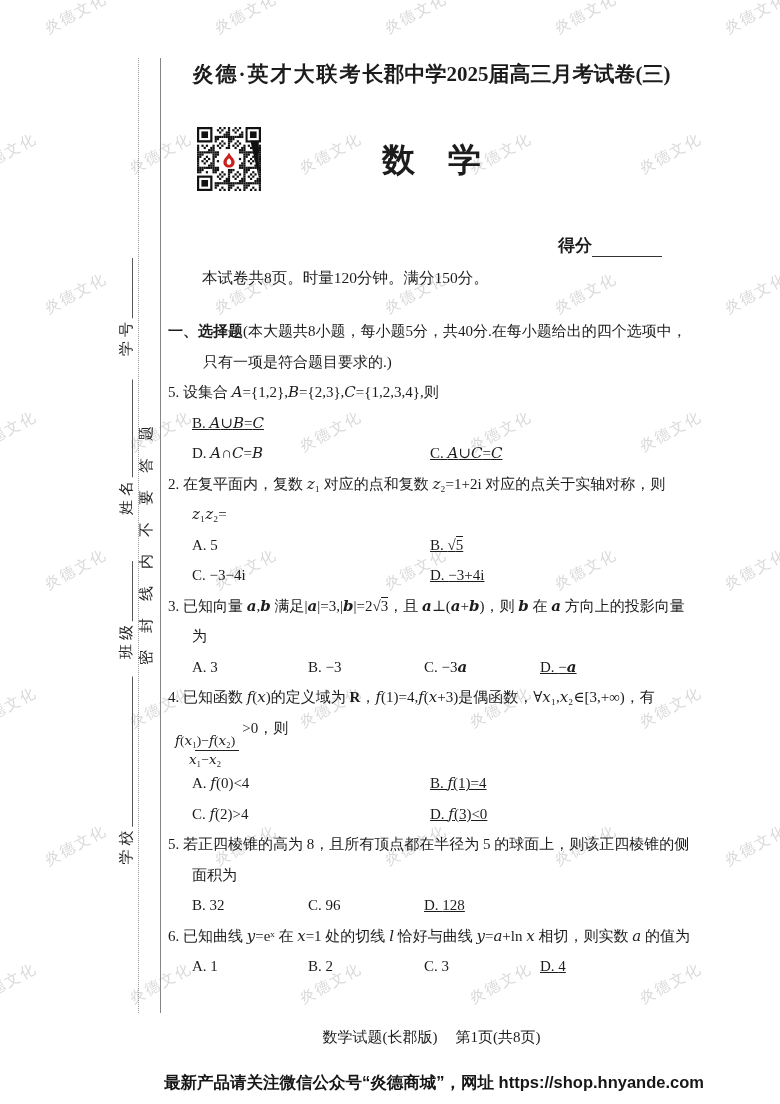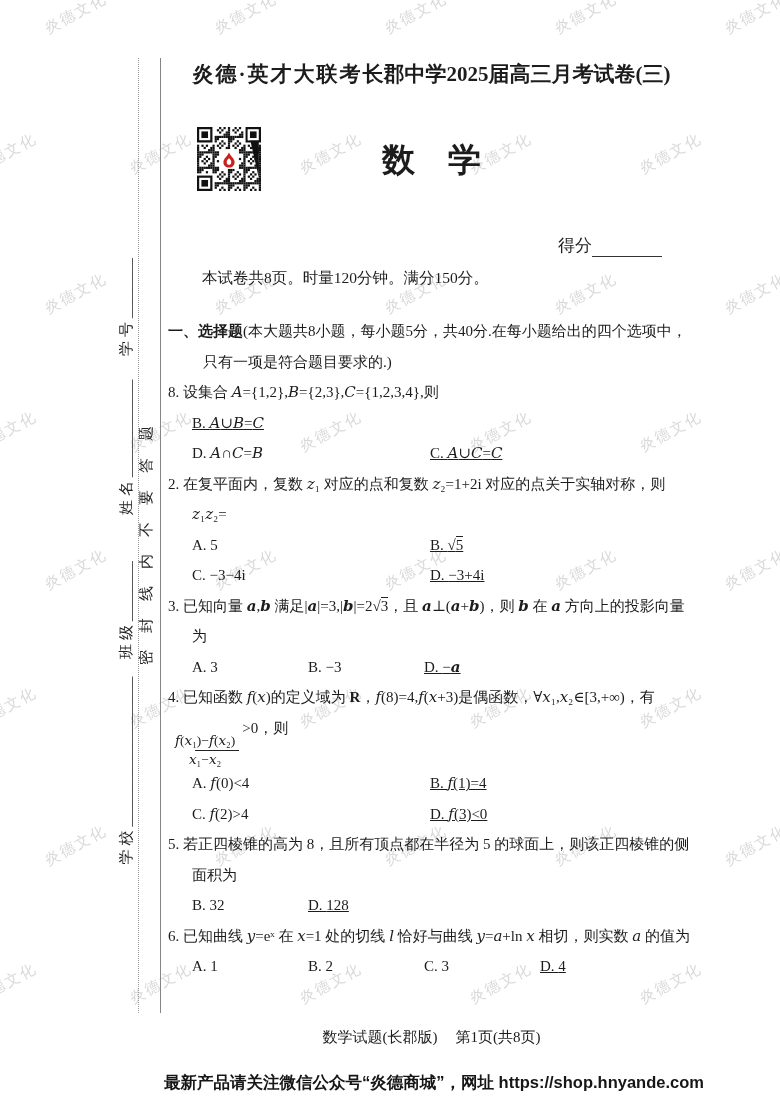--- a/index.html
+++ b/index.html
@@ -18,21 +18,21 @@
   .seal{position:absolute;height:22px;transform:rotate(-90deg);font-size:15px;
         white-space:nowrap;color:#222;letter-spacing:17px;}
   
   .title{position:absolute;left:168px;top:60px;width:527px;text-align:center;
          font-size:21px;font-weight:bold;white-space:nowrap;}
   .title .brand{font-weight:900;letter-spacing:2px;text-align:center;}
   .qr{position:absolute;left:197px;top:127px;width:64px;height:64px;}
   .subject{position:absolute;left:168px;top:138px;width:527px;text-align:center;
            font-size:33px;font-weight:bold;}
   .score{position:absolute;left:558px;top:234px;font-size:17px;}
-  .score .lbl{font-weight:normal;}
+  .score .lbl{font-weight:bold;}
   .score-line{display:inline-block;width:70px;border-bottom:1px solid #333;height:17px;vertical-align:bottom;}
   .examinfo{position:absolute;left:202px;top:268px;font-size:15.5px;}
   
   .content{position:absolute;left:168px;top:316px;width:527px;font-size:15px;line-height:30.5px;}
   .heading{padding-left:35px;text-indent:-35px;margin:0;}
   .heading .hb{font-weight:bold;}
   .qpara{padding-left:24px;text-indent:-24px;margin:0;}
   .optrow{display:flex;padding-left:24px;}
   .optrow .opt{white-space:nowrap;}
   .row2 .opt{width:238px;}
@@ -422,21 +422,21 @@
   <div class="subject">数　学</div>
 
   <div class="score"><span class="lbl">得分</span><span class="score-line"></span></div>
 
   <div class="examinfo">本试卷共8页。时量120分钟。满分150分。</div>
 
   <div class="content">
     <p class="heading"><span class="hb">一、选择题</span><span>(本大题共8小题，每小题5分，共40分.在每小题给出的四个选项中，只有一项是符合题目要求的.)</span></p>
     <div id="questions">
         <div>
-          <p class="qpara"><span>8. 设集合 </span><span class="v">A</span><span>={1,2},</span><span class="v">B</span><span>={2,3},</span><span class="v">C</span><span>={1,2,3,4},则</span></p>
+          <p class="qpara"><span>5. 设集合 </span><span class="v">A</span><span>={1,2},</span><span class="v">B</span><span>={2,3},</span><span class="v">C</span><span>={1,2,3,4},则</span></p>
           <div class="optrow row2">
             <span class="opt"><span>B. </span><span class="v">A</span><span>∪</span><span class="v">B</span><span>=</span><span class="v">C</span></span>
           </div>
           <div class="optrow row2">
             <span class="opt"><span>D. </span><span class="v">A</span><span>∩</span><span class="v">C</span><span>=</span><span class="v">B</span></span>
             <span class="opt"><span>C. </span><span class="v">A</span><span>∪</span><span class="v">C</span><span>=</span><span class="v">C</span></span>
           </div>
         </div>
         <div>
           <p class="qpara"><span>2. 在复平面内，复数 </span><span class="v">z</span><span>₁ 对应的点和复数 </span><span class="v">z</span><span>₂=1+2i 对应的点关于实轴对称，则 </span><span class="v">z</span><span>₁</span><span class="v">z</span><span>₂=</span></p>
@@ -447,41 +447,43 @@
           <div class="optrow row2">
             <span class="opt"><span>C. </span><span>−3−4i</span></span>
             <span class="opt"><span>D. </span><span>−3+4i</span></span>
           </div>
         </div>
         <div>
           <p class="qpara"><span>3. 已知向量 </span><span class="bv">a</span><span>,</span><span class="bv">b</span><span> 满足|</span><span class="bv">a</span><span>|=3,|</span><span class="bv">b</span><span>|=2</span><span class="sq"><span>√</span><span class="rad">3</span></span><span>，且 </span><span class="bv">a</span><span>⊥(</span><span class="bv">a</span><span>+</span><span class="bv">b</span><span>)，则 </span><span class="bv">b</span><span> 在 </span><span class="bv">a</span><span> 方向上的投影向量为</span></p>
           <div class="optrow row4">
             <span class="opt"><span>A. </span><span>3</span></span>
             <span class="opt"><span>B. </span><span>−3</span></span>
+            <span class="opt"><span>C. </span><span>−3</span><span class="bv">a</span></span>
             <span class="opt"><span>D. </span><span>−</span><span class="bv">a</span></span>
           </div>
         </div>
         <div>
-          <p class="qpara"><span>4. 已知函数 </span><span class="v">f</span><span>(</span><span class="v">x</span><span>)的定义域为 </span><span class="b">R</span><span>，</span><span class="v">f</span><span>(8)=4,</span><span class="v">f</span><span>(</span><span class="v">x</span><span>+3)是偶函数，∀</span><span class="v">x</span><span>₁,</span><span class="v">x</span><span>₂∈[3,+∞)，有</span><span class="frac">
+          <p class="qpara"><span>4. 已知函数 </span><span class="v">f</span><span>(</span><span class="v">x</span><span>)的定义域为 </span><span class="b">R</span><span>，</span><span class="v">f</span><span>(1)=4,</span><span class="v">f</span><span>(</span><span class="v">x</span><span>+3)是偶函数，∀</span><span class="v">x</span><span>₁,</span><span class="v">x</span><span>₂∈[3,+∞)，有</span><span class="frac">
               <span class="num"><span class="v">f</span><span>(</span><span class="v">x</span><span>₁)−</span><span class="v">f</span><span>(</span><span class="v">x</span><span>₂)</span></span>
               <span class="den"><span class="v">x</span><span>₁−</span><span class="v">x</span><span>₂</span></span>
             </span><span>&gt;0，则</span></p>
           <div class="optrow row2">
             <span class="opt"><span>A. </span><span class="v">f</span><span>(0)&lt;4</span></span>
             <span class="opt"><span>B. </span><span class="v">f</span><span>(1)=4</span></span>
           </div>
           <div class="optrow row2">
             <span class="opt"><span>C. </span><span class="v">f</span><span>(2)&gt;4</span></span>
             <span class="opt"><span>D. </span><span class="v">f</span><span>(3)&lt;0</span></span>
           </div>
         </div>
         <div>
           <p class="qpara"><span>5. 若正四棱锥的高为 8，且所有顶点都在半径为 5 的球面上，则该正四棱锥的侧面积为</span></p>
           <div class="optrow row4">
             <span class="opt"><span>B. </span><span>32</span></span>
+            <span class="opt"><span>C. </span><span>96</span></span>
             <span class="opt"><span>D. </span><span>128</span></span>
           </div>
         </div>
         <div>
           <p class="qpara"><span>6. 已知曲线 </span><span class="v">y</span><span>=eˣ 在 </span><span class="v">x</span><span>=1 处的切线 </span><span class="v">l</span><span> 恰好与曲线 </span><span class="v">y</span><span>=</span><span class="v">a</span><span>+ln </span><span class="v">x</span><span> 相切，则实数 </span><span class="v">a</span><span> 的值为</span></p>
           <div class="optrow row4">
             <span class="opt"><span>A. </span><span>1</span></span>
             <span class="opt"><span>B. </span><span>2</span></span>
             <span class="opt"><span>C. </span><span>3</span></span>
             <span class="opt"><span>D. </span><span>4</span></span>

